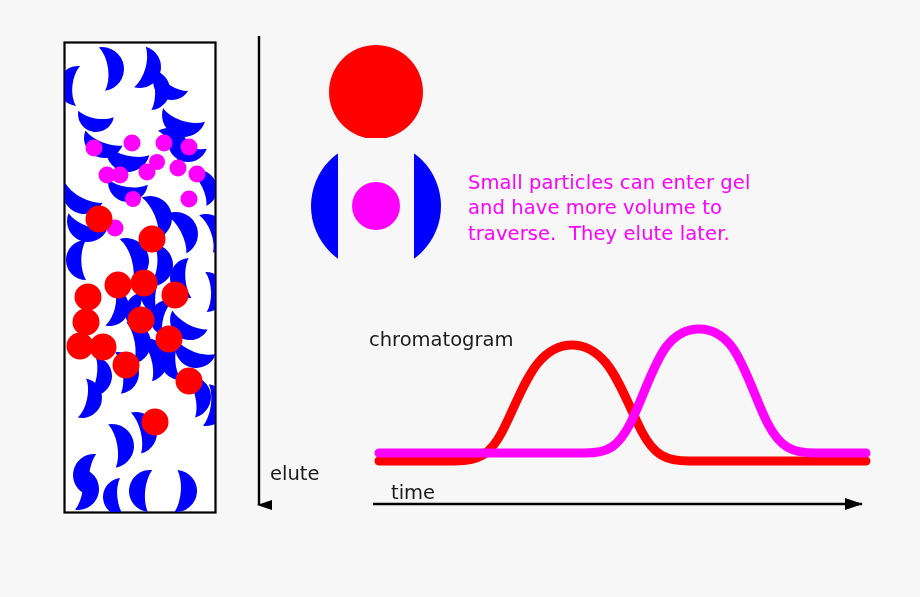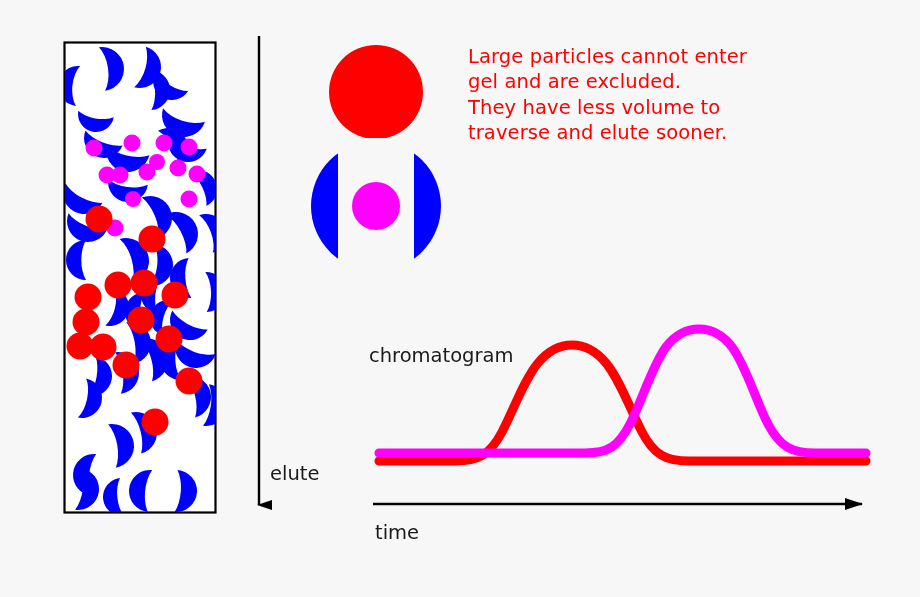--- a/index.html
+++ b/index.html
@@ -47,30 +47,29 @@
   }
   .plain-label {
     position: absolute;
     font-family: "DejaVu Sans", sans-serif;
     color: #1a1a1a;
     font-size: 19.5px;
     white-space: pre;
   }
   #label-chromatogram {
     left: 369px;
-    top: 344px;
+    top: 328px;
   }
   #label-flow {
     left: 270px;
     top: 462px;
   }
   #label-time {
-    left: 375px;
+    left: 391px;
     top: 481px;
-    margin-top: 40px;
   }
 </style>
 </head>
 <body>
 
 <div id="stage">
 
   <svg class="svg-root" viewBox="0 0 920 597" xmlns="http://www.w3.org/2000/svg">
 
     <defs>
@@ -194,25 +193,24 @@
                C654,455 666,461 689,461 L866,461" fill="none" stroke="#ff0000" stroke-width="9" stroke-linecap="round" stroke-linejoin="round"></path>
       <path d="M379,453 L585,453 C608,453 618,447 630,424
                C642,401 652,366 666,347 C676,334 688,329 699,329
                C710,329 722,334 732,347 C746,366 756,401 768,424
                C780,447 792,453 815,453 L866,453" fill="none" stroke="#ff00ff" stroke-width="9" stroke-linecap="round" stroke-linejoin="round"></path>
       <line x1="373" y1="504" x2="862" y2="504" stroke="#000000" stroke-width="2.4" marker-end="url(#arrowRight)"></line>
     </g>
 
   </svg>
 
-  <div class="txt-block" id="text-large">Large particles cannot enter
-gel and are excluded.
-They have less volume to
-traverse and elute sooner.</div>
-
+
+  <div class="txt-block" id="text-small">Small particles can enter gel
+and have more volume to
+traverse.  They elute later.</div>
 
   <div class="plain-label" id="label-chromatogram">chromatogram</div>
 
   <div class="plain-label" id="label-flow">elute</div>
 
   <div class="plain-label" id="label-time">time</div>
 
 </div>
 
 </body></html>

